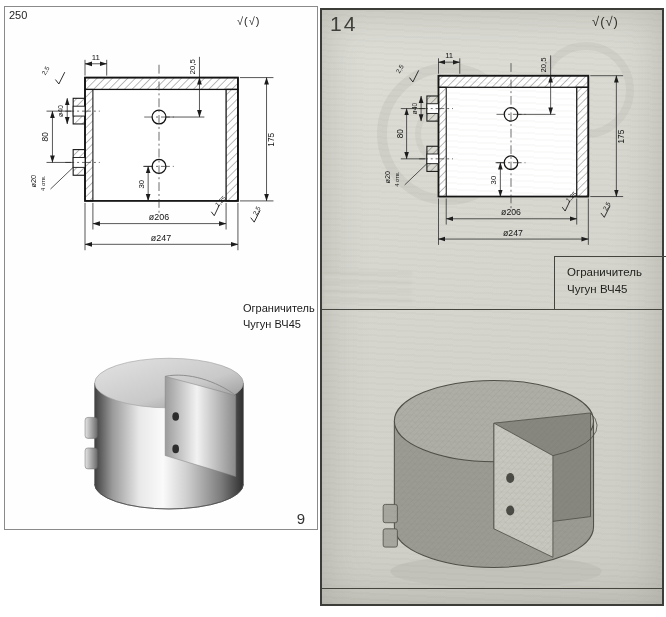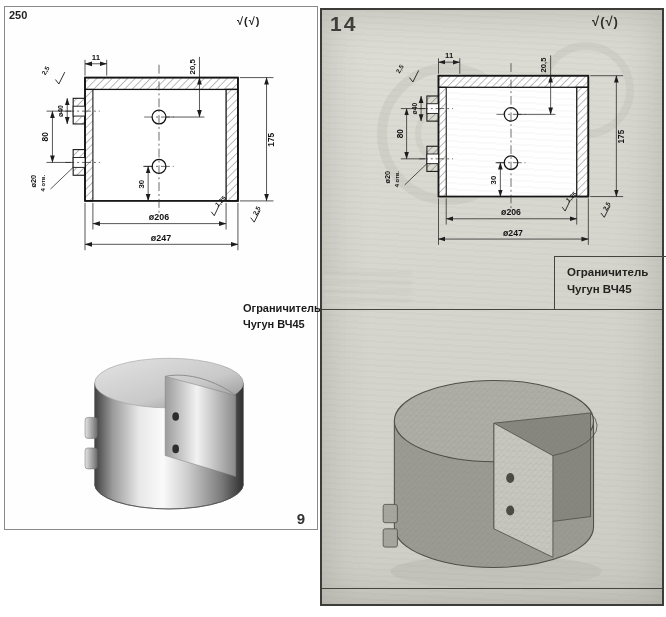--- a/index.html
+++ b/index.html
@@ -1,17 +1,17 @@
 <!DOCTYPE html>
 <html><head>
 <meta charset="utf-8">
 <style>
   * { margin:0; padding:0; box-sizing:border-box; }
   body { font-family:"Liberation Sans", sans-serif; background:#fff; }
-  .canvas { position:relative; width:666px; height:617px; background:#fff; overflow:hidden;font-weight:bold; }
+  .canvas { position:relative; width:666px; height:617px; background:#fff; overflow:hidden; }
 
   .sheet { position:absolute; }
   .left-sheet { left:4px; top:6px; width:314px; height:524px; background:#fefefe; border:1px solid #8a8a8a; }
   .right-sheet { left:320px; top:8px; width:344px; height:598px; border:2px solid #3c3c38;
                  background:linear-gradient(160deg,#dedED7,#d4d4cd 55%,#cbcbc4);
                  box-shadow:inset 0 0 45px rgba(90,90,78,.28); }
   .right-sheet::after { content:""; position:absolute; inset:0; pointer-events:none;
                  background:repeating-linear-gradient(3deg, rgba(120,120,108,.04) 0 2px, transparent 2px 6px); }
 
   .corner-label { position:absolute; color:#1f1f1f; }

